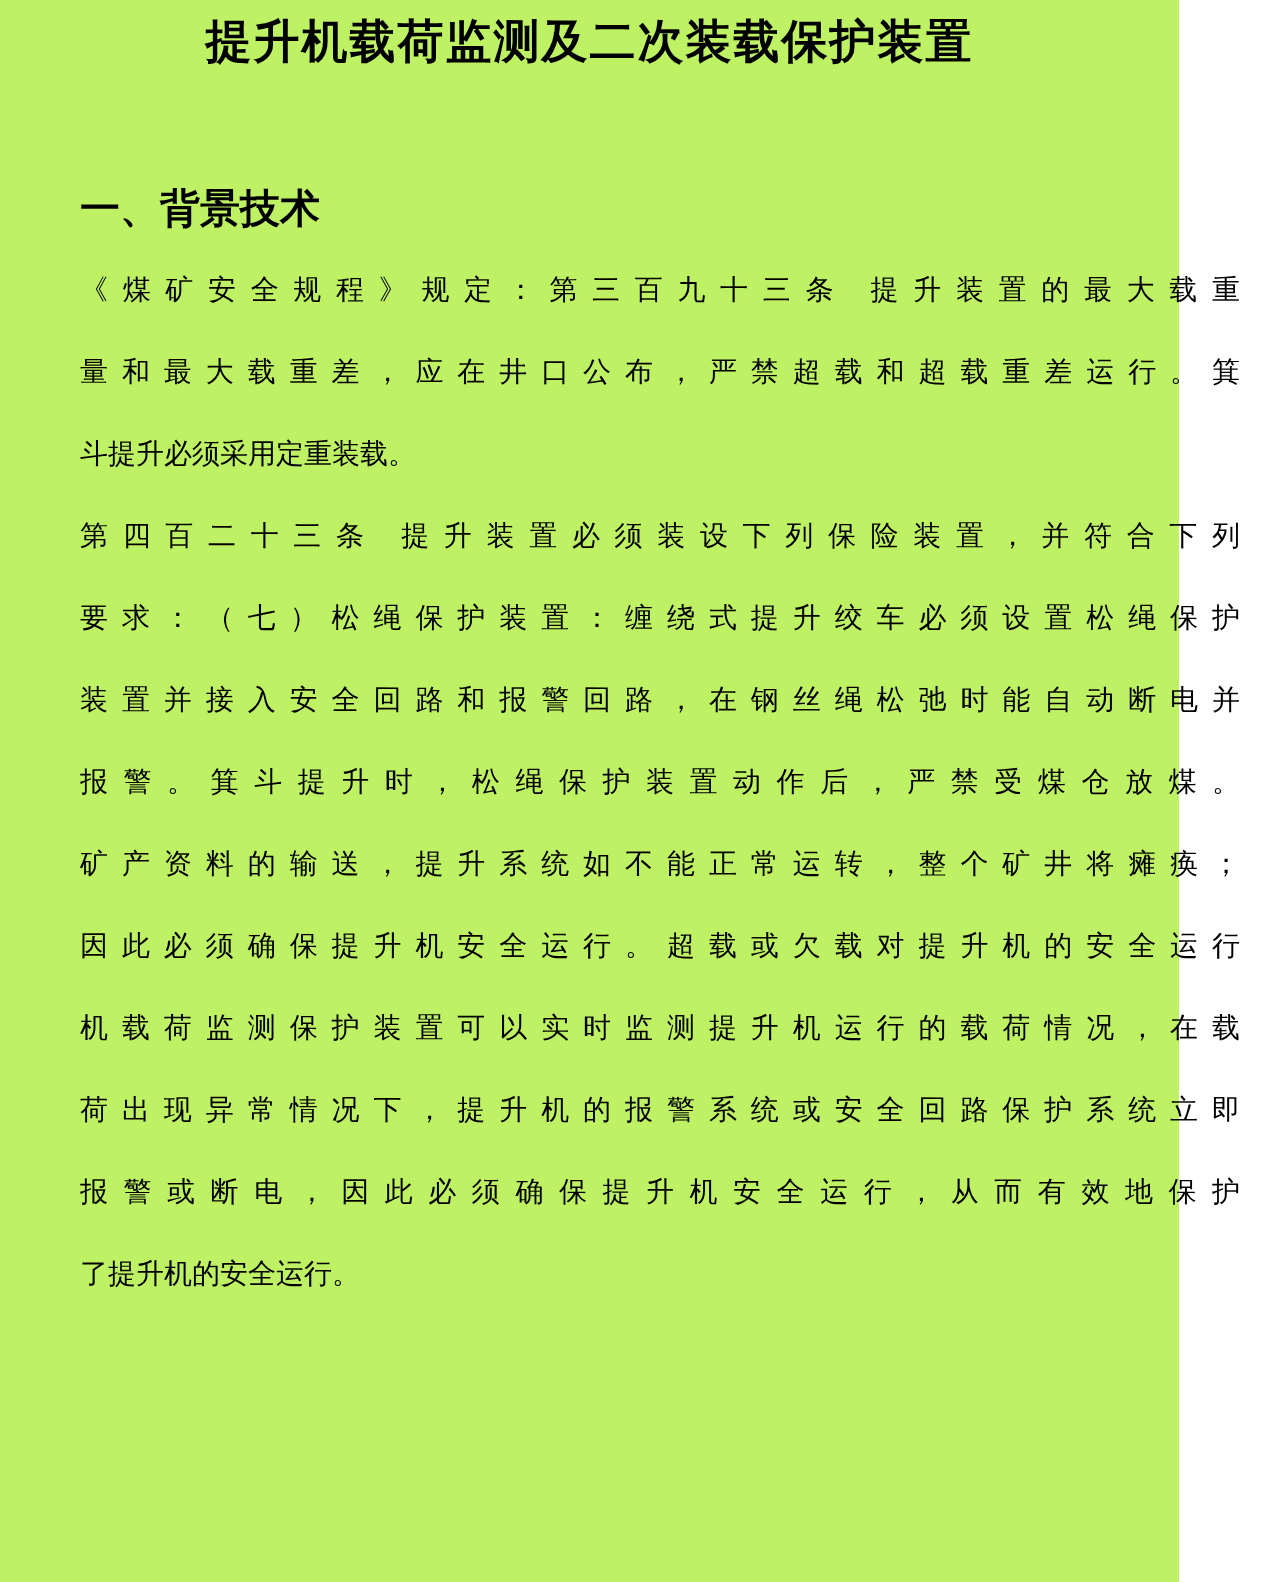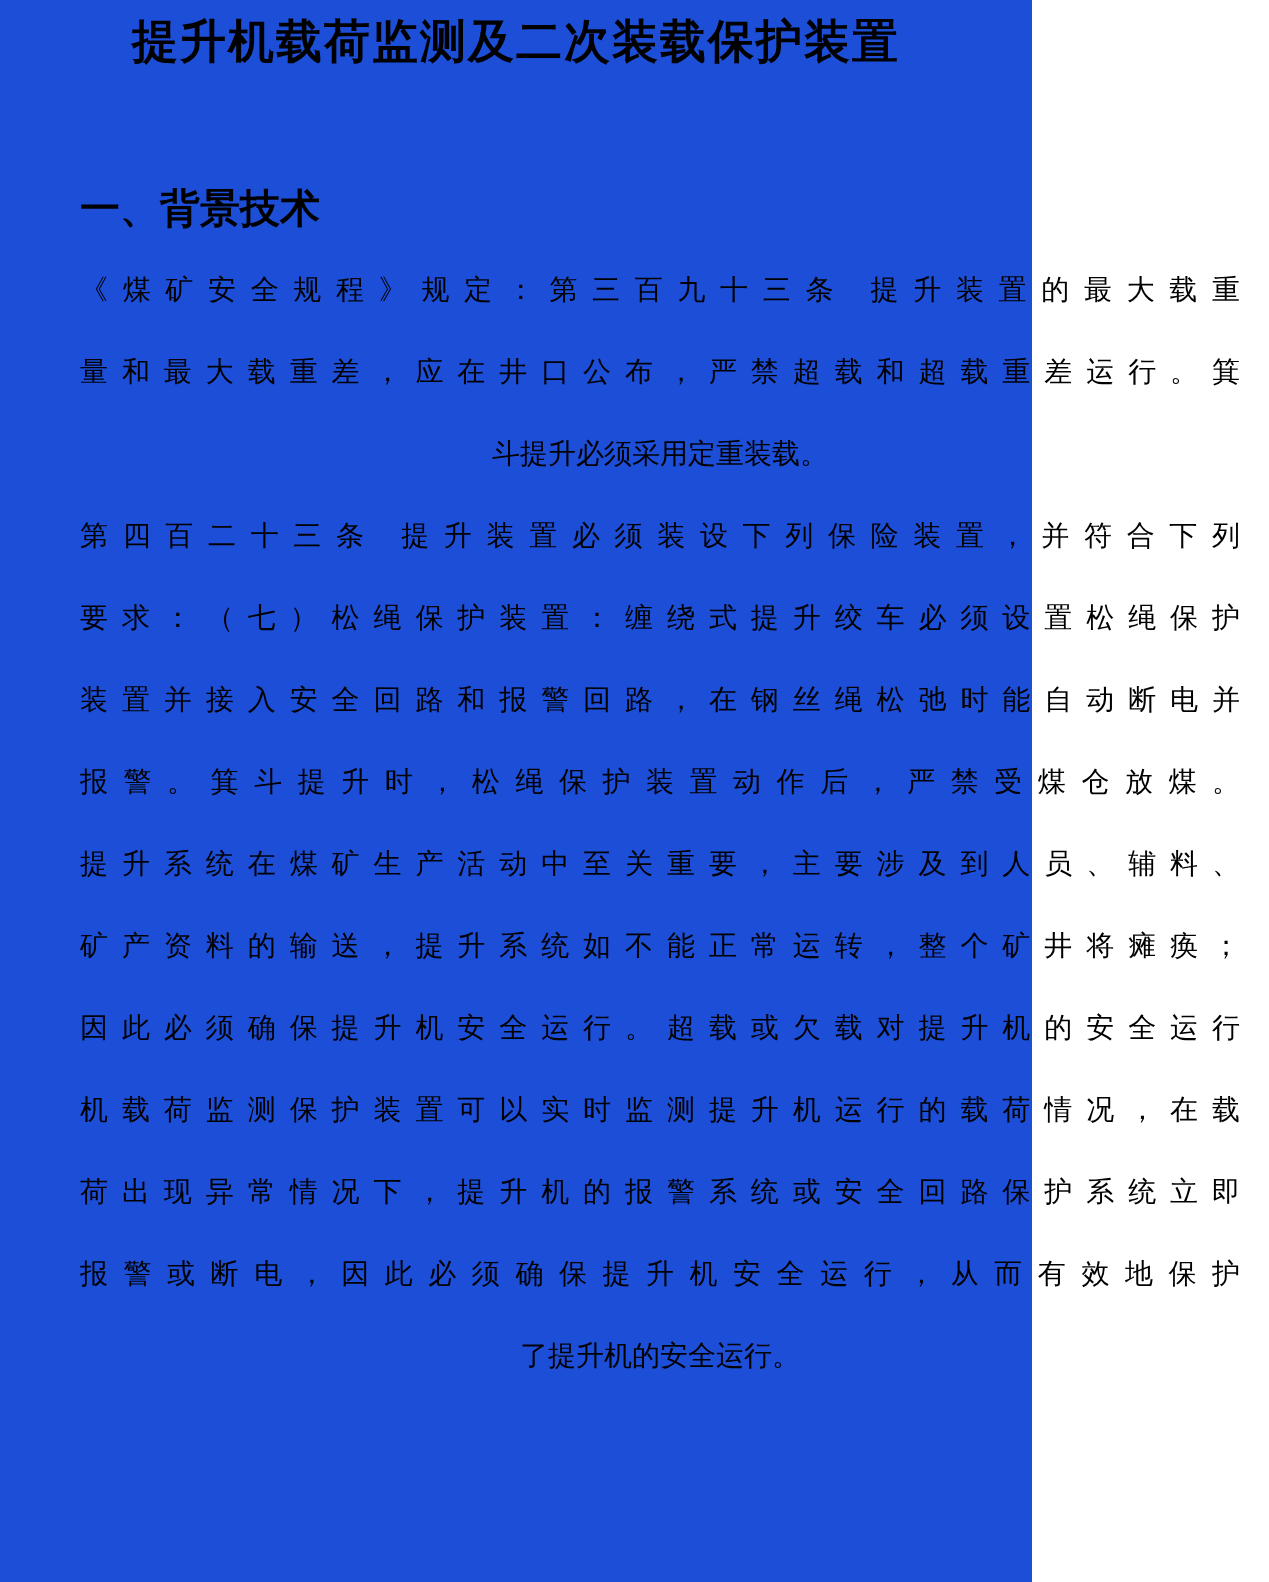--- a/index.html
+++ b/index.html
@@ -7,23 +7,23 @@
     padding: 0;
   }
   body {
     width: 1269px;
     height: 1582px;
     background: #ffffff;
     overflow: hidden;
   }
   .page {
     position: relative;
-    width: 1032px;
+    width: 1179px;
     height: 1582px;
-    background: #1d4ed8;
+    background: #bef264;
     color: #000000;
     font-family: "Liberation Sans", "DejaVu Sans", sans-serif;
   }
   .doc-title {
     margin: 0;
     height: 82px;
     line-height: 82px;
     font-size: 46px;
     font-weight: 700;
     text-align: center;
@@ -41,21 +41,20 @@
   .body-text {
     margin-left: 80px;
     width: 1160px;
     font-size: 28px;
     line-height: 82px;
     color: #000000;
   }
   .line {
     height: 82px;
     overflow: hidden;
-    text-align: center;
   }
   .line.fill {
     text-align: justify;
     text-align-last: justify;
     text-justify: inter-character;
   }
 </style>
 </head>
 <body>
 
@@ -63,21 +62,20 @@
   <h1 class="doc-title">提升机载荷监测及二次装载保护装置</h1>
   <h2 class="section-heading">一、背景技术</h2>
   <div class="body-text">
       <div class="line fill">《煤矿安全规程》规定：第三百九十三条 提升装置的最大载重</div>
       <div class="line fill">量和最大载重差，应在井口公布，严禁超载和超载重差运行。箕</div>
       <div class="line">斗提升必须采用定重装载。</div>
       <div class="line fill">第四百二十三条 提升装置必须装设下列保险装置，并符合下列</div>
       <div class="line fill">要求：（七）松绳保护装置：缠绕式提升绞车必须设置松绳保护</div>
       <div class="line fill">装置并接入安全回路和报警回路，在钢丝绳松弛时能自动断电并</div>
       <div class="line fill">报警。箕斗提升时，松绳保护装置动作后，严禁受煤仓放煤。</div>
-      <div class="line fill">提升系统在煤矿生产活动中至关重要，主要涉及到人员、辅料、</div>
       <div class="line fill">矿产资料的输送，提升系统如不能正常运转，整个矿井将瘫痪；</div>
       <div class="line fill">因此必须确保提升机安全运行。超载或欠载对提升机的安全运行</div>
       <div class="line fill">机载荷监测保护装置可以实时监测提升机运行的载荷情况，在载</div>
       <div class="line fill">荷出现异常情况下，提升机的报警系统或安全回路保护系统立即</div>
       <div class="line fill">报警或断电，因此必须确保提升机安全运行，从而有效地保护</div>
       <div class="line">了提升机的安全运行。</div>
     </div>
 </div>
 
 </body></html>

